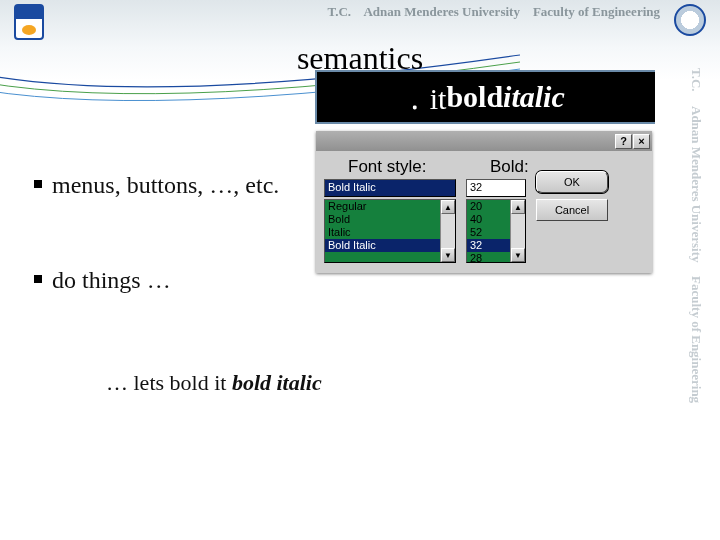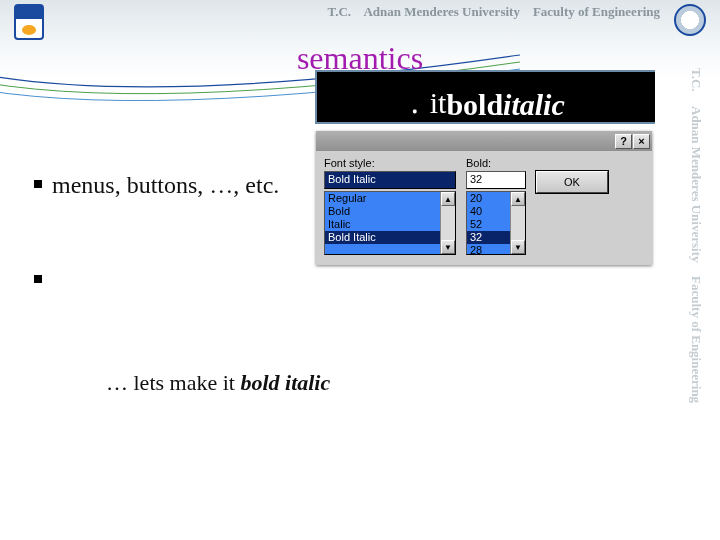--- a/index.html
+++ b/index.html
@@ -40,21 +40,21 @@
     background: radial-gradient(circle,#fff 45%,#bcd 46%);
   }
   .swoosh {
     position: absolute; top: 50px; left: -40px; width: 560px; height: 70px;
     pointer-events: none;
   }
   .title {
     position: absolute; top: 40px; left: 0; width: 100%;
     text-align: center;
     font-size: 32px;
-    color: #a21caf;
+    color: #000000;
   }
   .content { position: relative; padding-top: 70px; }
   .bullet {
     display: flex; gap: 10px;
     font-size: 24px;
     color: #111;
     margin-left: 34px;
     line-height: 1.3;
   }
   .bullet .sq {
@@ -66,21 +66,21 @@
   .tagline {
     position: absolute; top: 290px; left: 106px;
     font-size: 22px; color: #111;
   }
   .tagline .bi { font-weight: bold; font-style: italic; }
 
   .strip {
     position: absolute; top: 70px; left: 315px;
     width: 340px; height: 54px;
     background: #000; color: #fff;
-    display: flex; align-items: flex-end; justify-content: center;
+    display: flex; align-items: center; justify-content: center;
     font-family: 'Times New Roman', serif; font-size: 30px;
     border: 2px solid #6a8aa8; border-right: none;
   }
   .strip .lead { color:#fff; }
   .strip .bold { font-weight: bold; }
   .strip .bolditalic { font-weight: bold; font-style: italic; }
 
   .dialog {
     position: absolute; top: 131px; left: 316px;
     width: 336px;
@@ -101,29 +101,29 @@
     display:flex; align-items:center; justify-content:center;
     font-size:11px; font-weight:bold; font-family: Arial;
     cursor:pointer;
   }
   .dlgbody {
     background: #cfcfcf; padding: 6px 8px 10px 8px;
     display: grid;
     grid-template-columns: 132px 60px 72px;
     column-gap: 10px;
   }
-  .col-label { font-size: 11px; margin-bottom: 2px; }
+  .col-label { font-size: 17px; margin-bottom: 2px; margin-left: 24px; }
   .txtfield {
     height: 18px; background:#fff; border:1px solid #000;
     border-top-color:#555; border-left-color:#555;
     padding: 1px 3px; font-size:11px;
   }
   .txtfield.sel { background:#0a246a; color:#fff; }
   .listbox {
-    margin-top: 2px; height: 64px; background:#3b82f6;
+    margin-top: 2px; height: 64px; background:#15803d;
     border: 1px solid #000; border-top-color:#555; border-left-color:#555;
     position: relative; overflow:hidden;
   }
   .listbox .scroll {
     position:absolute; right:0; top:0; bottom:0; width:15px;
     background:#dcdcdc; border-left:1px solid #888;
     display:flex; flex-direction:column; justify-content:space-between;
   }
   .sbtn {
     height:14px; background:linear-gradient(180deg,#e8e8e8,#bcbcbc);
@@ -134,21 +134,21 @@
   .li { padding: 0 3px; height:13px; line-height:13px; font-size:11px; }
   .li.sel { background:#0a246a; color:#fff; }
   .btncol { display:flex; flex-direction:column; gap:6px; padding-top:14px; }
   .winbtn {
     height: 22px;
     background: linear-gradient(180deg,#e6e6e6,#c8c8c8);
     border: 1px solid #444; border-top-color:#fff; border-left-color:#fff;
     font-size: 11px; cursor:pointer;
     display:flex; align-items:center; justify-content:center;
   }
-  .winbtn.default { box-shadow: 0 0 0 1px #000; }
+  .winbtn.default { box-shadow: 0 0 0 1px #000; border-radius: 6px; }
 
   .side-text {
     position: absolute; top: 68px; right: 4px;
     width: 40px; height: 450px;
     display:flex; flex-direction:column; align-items:center; justify-content:flex-start;
     gap: 14px;
   }
   .side-text span {
     writing-mode: vertical-rl;
     font-family: 'Comic Sans MS', cursive;
@@ -175,23 +175,24 @@
 
 <div class="title">semantics</div>
 
 <div class="content">
   <div class="bullet b1">
     <div class="sq"></div>
     <div>menus, buttons, …, etc.</div>
   </div>
   <div class="bullet b2">
     <div class="sq"></div>
+    <div>do things …</div>
   </div>
   <div class="tagline">
-    <span>…  lets make it </span><span class="bi">bold italic</span>
+    <span>…  lets bold it </span><span class="bi">bold italic</span>
   </div>
 </div>
 
 <div class="strip">
   <span class="lead">․ it </span>
   <span class="bold">bold </span>
   <span class="bolditalic">italic</span>
 </div>
 
 <div class="dialog">
@@ -228,20 +229,21 @@
           <div class="li">28</div>
         </div>
         <div class="scroll">
           <div class="sbtn">▲</div>
           <div class="sbtn">▼</div>
         </div>
       </div>
     </div>
     <div class="btncol">
       <div class="winbtn default">OK</div>
+      <div class="winbtn">Cancel</div>
     </div>
   </div>
 </div>
 
 <div class="side-text">
   <span>T.C.</span>
   <span>Adnan Menderes University</span>
   <span>Faculty of Engineering</span>
 </div>
 

